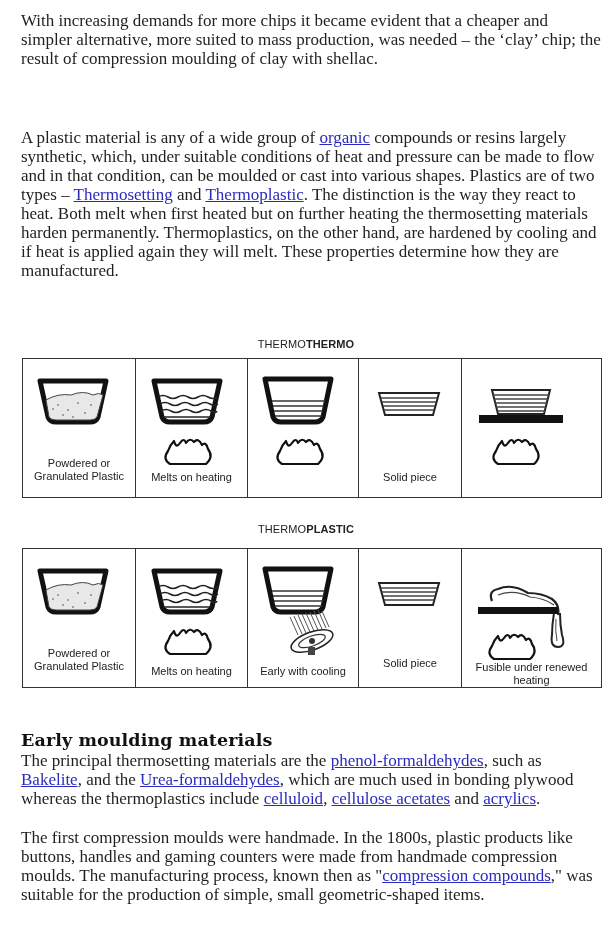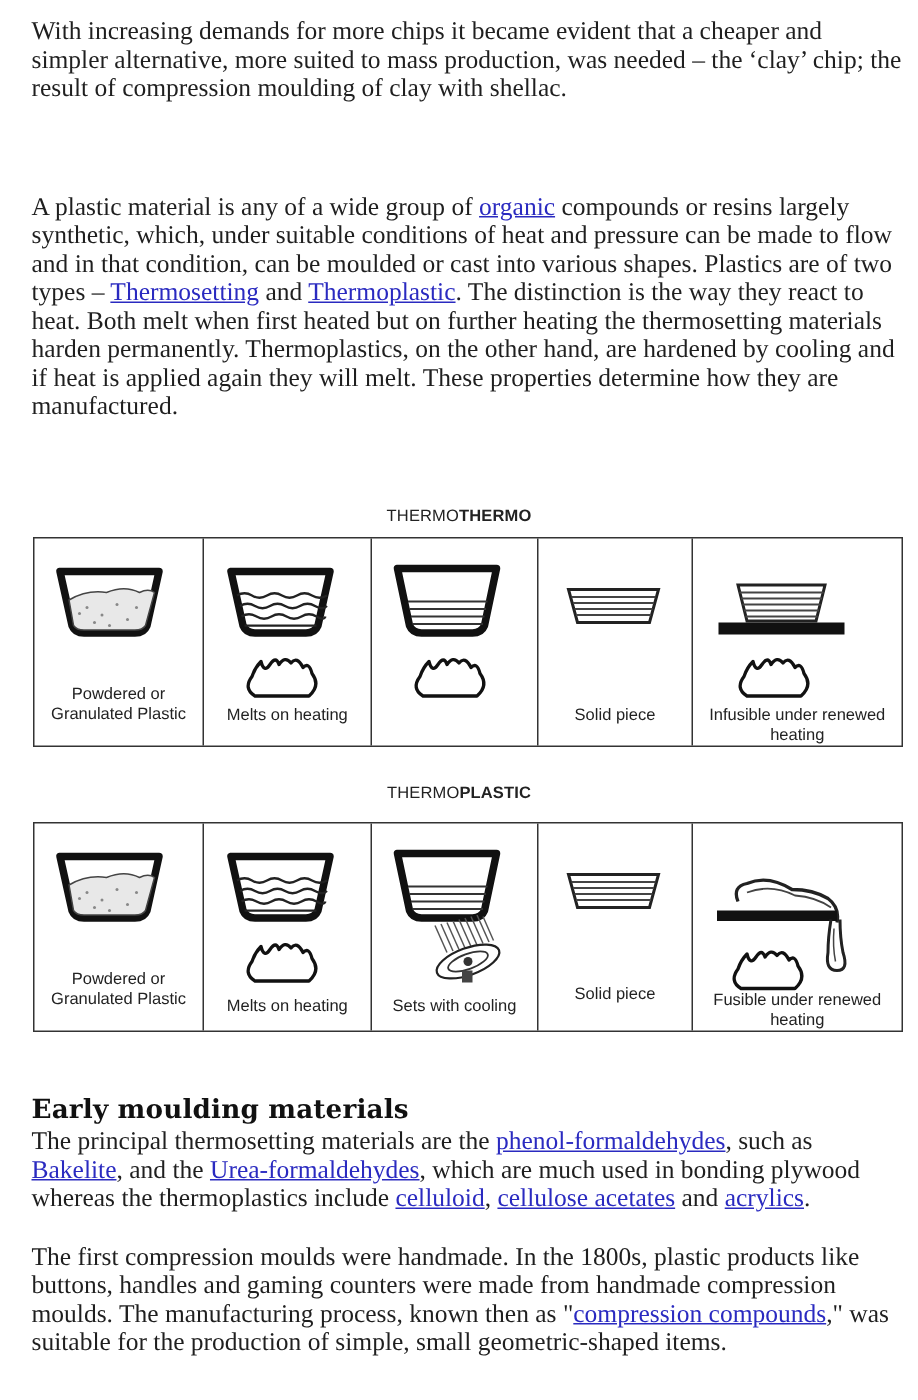--- a/index.html
+++ b/index.html
@@ -98,21 +98,20 @@
       <g stroke="#444" stroke-width="1.3">
           <line x1="31" y1="36" x2="87" y2="36"></line>
           <line x1="32" y1="40" x2="86" y2="40"></line>
           <line x1="33" y1="44" x2="85" y2="44"></line>
           <line x1="34" y1="48" x2="84" y2="48"></line>
           <line x1="35" y1="52" x2="83" y2="52"></line>
         </g>
       <rect x="17" y="56" width="84" height="8" fill="#111"></rect>
       <path d="M36 105 Q28 100 34 92 Q36 86 40 82 Q42 90 46 84 Q50 78 52 84 Q56 78 60 83 Q64 78 68 86 Q72 82 74 90 Q80 98 72 105 Z" fill="none" stroke="#111" stroke-width="2.2" stroke-linejoin="round"></path>
     </svg>
-    <div class="label" style="top:112px;">Infusible under renewed heating</div>
   </div>
 </div>
 
 <div class="diagram-title" style="top:523px;"><span>THERMO</span><b>PLASTIC</b></div>
 <div class="table" style="top:548px;">
   <div class="cell" style="width:113px;">
     <svg width="113" height="140">
       <path d="M17 22 L83 22 L75 58 Q73 63 67 63 L33 63 Q27 63 25 58 Z" fill="none" stroke="#111" stroke-width="5" stroke-linejoin="round"></path>
       <path d="M23 41 Q35 34 48 36 Q60 31 70 36 Q76 33 80 36 L74 58 Q72 61 67 61 L33 61 Q28 61 26 58 Z" fill="#e8e8e8" stroke="#444" stroke-width="1"></path>
       <g fill="#888">
@@ -159,21 +158,21 @@
           <line x1="62" y1="63" x2="70" y2="81"></line>
           <line x1="66" y1="62" x2="74" y2="80"></line>
           <line x1="70" y1="61" x2="78" y2="79"></line>
           <line x1="74" y1="62" x2="81" y2="78"></line>
         </g>
       <ellipse cx="64" cy="92" rx="22" ry="9" transform="rotate(-20 64 92)" fill="#fff" stroke="#222" stroke-width="1.5"></ellipse>
       <ellipse cx="64" cy="92" rx="14" ry="5" transform="rotate(-20 64 92)" fill="none" stroke="#333" stroke-width="1.2"></ellipse>
       <circle cx="64" cy="92" r="3" fill="#333"></circle>
       <rect x="60" y="98" width="7" height="8" fill="#444"></rect>
     </svg>
-    <div class="label" style="top:116px;">Sets with cooling</div>
+    <div class="label" style="top:116px;">Early with cooling</div>
   </div>
   <div class="cell" style="width:103px;">
     <svg width="103" height="140">
       <path d="M20 34 L80 34 L74 56 L26 56 Z" fill="#fff" stroke="#222" stroke-width="2"></path>
       <g stroke="#444" stroke-width="1.3">
           <line x1="22" y1="39" x2="78" y2="39"></line>
           <line x1="23" y1="43" x2="77" y2="43"></line>
           <line x1="24" y1="47" x2="76" y2="47"></line>
           <line x1="25" y1="51" x2="75" y2="51"></line>
         </g>

